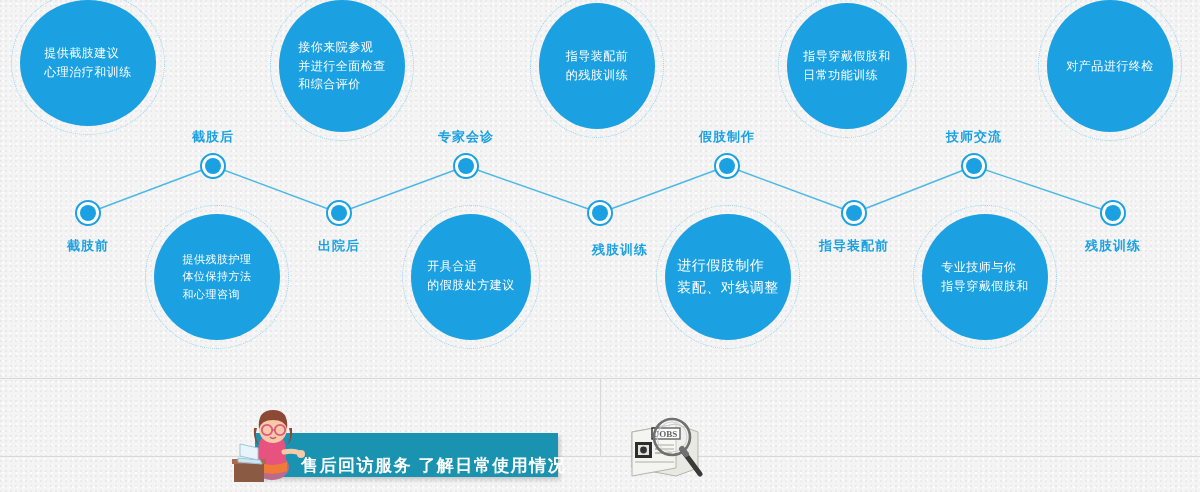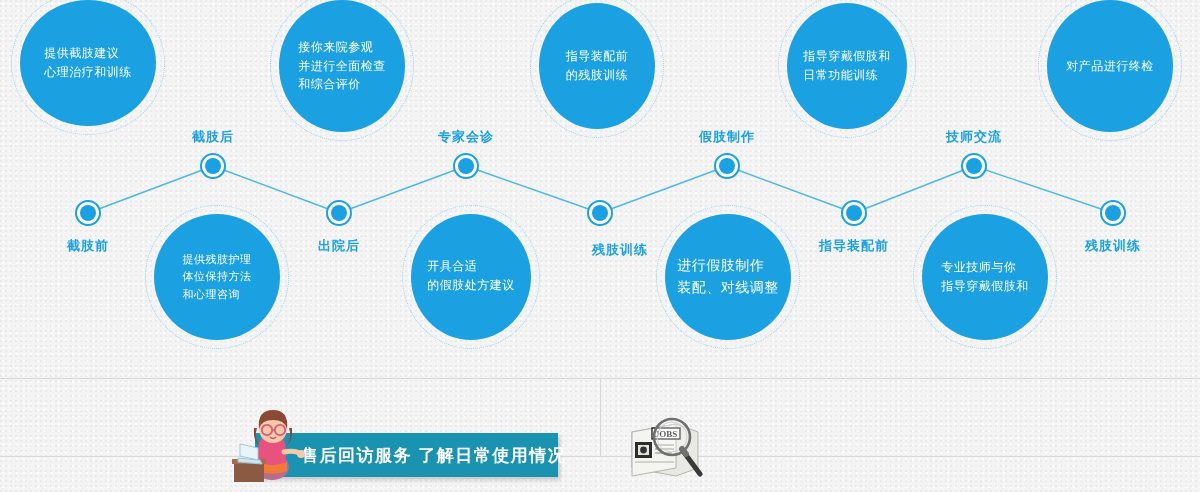--- a/index.html
+++ b/index.html
@@ -103,21 +103,21 @@
     background: #d8d8d8;
     z-index: 1;
   }
 
   
   .banner {
     position: absolute;
     height: 44px;
     background: #1a93b0;
     display: flex;
-    align-items: center;
+    align-items: flex-end;
     z-index: 6;
     box-shadow: 2px 3px 4px rgba(0,0,0,0.18);
   }
   .banner-text {
     color: #ffffff;
     font-size: 17px;
     font-weight: bold;
     letter-spacing: 1.5px;
     white-space: nowrap;
   }

